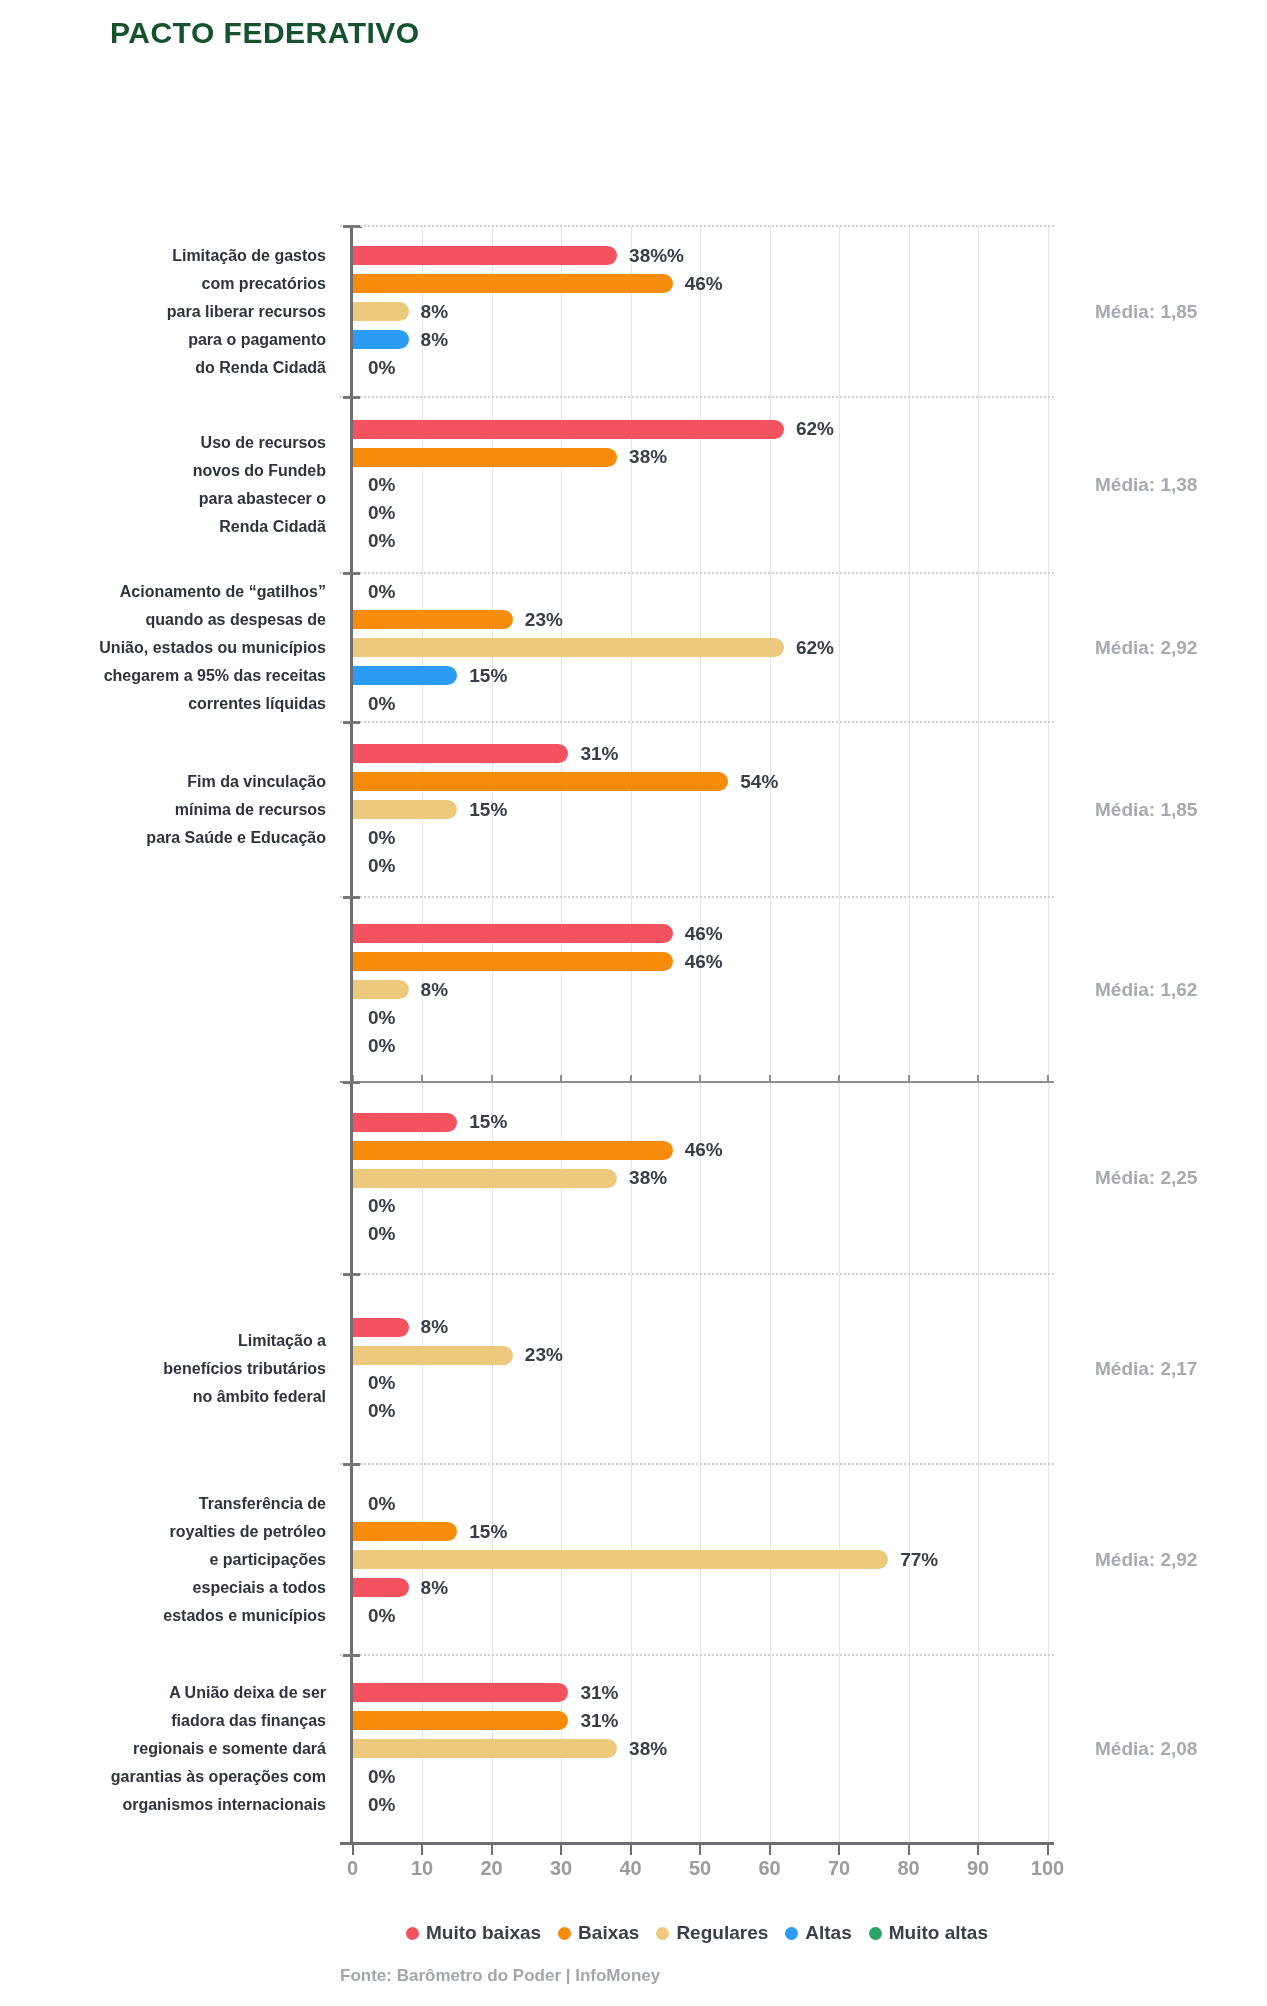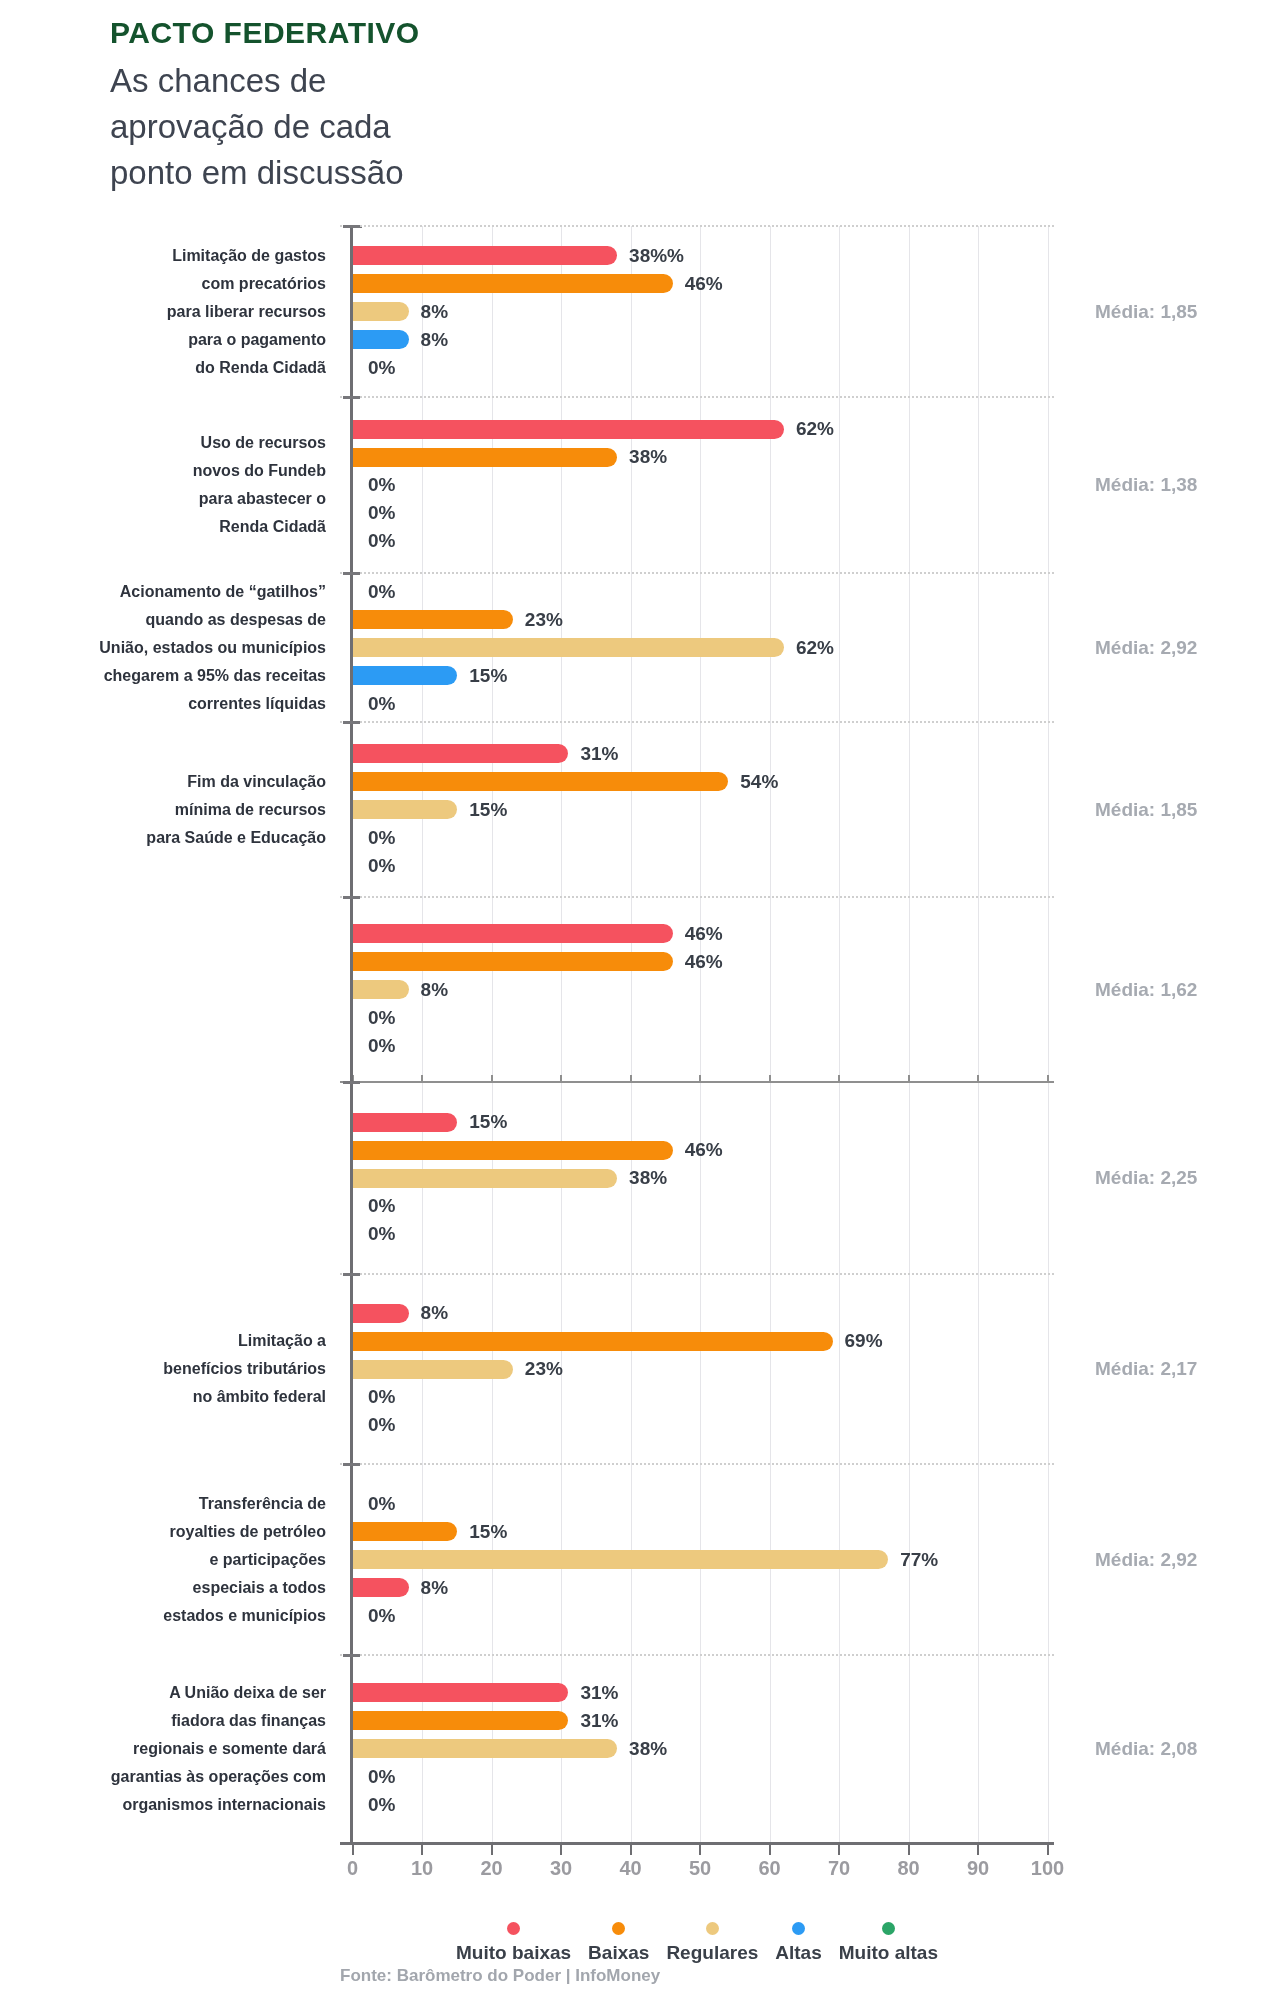--- a/index.html
+++ b/index.html
@@ -30,33 +30,30 @@
   .bars{position:absolute;left:353px;top:0;height:100%;
           display:flex;flex-direction:column;justify-content:center;}
   .bar-row{height:28px;display:flex;align-items:center;}
   .bar{height:19px;border-radius:0 10px 10px 0;flex:0 0 auto;}
   .bar-value{margin-left:12px;font-size:19px;font-weight:bold;color:#383E47;white-space:nowrap;}
   .bar-row.zero .bar-value{margin-left:15px;}
   .media{position:absolute;left:1095px;top:0;height:100%;display:flex;align-items:center;
           font-size:19px;font-weight:bold;color:#A6AAB1;white-space:nowrap;}
   .legend{position:absolute;left:310px;top:1922px;width:774px;display:flex;
           justify-content:center;align-items:center;gap:17px;}
-  .legend-item{display:flex;align-items:center;gap:7px;flex-direction:column;}
+  .legend-item{display:flex;align-items:center;gap:7px;}
   .legend-dot{width:13px;height:13px;border-radius:50%;flex:0 0 auto;}
   .legend-label{font-size:19px;font-weight:bold;color:#3A4049;white-space:nowrap;}
   .source{position:absolute;left:340px;top:1966px;font-size:17px;font-weight:bold;color:#A2A6AD;}
 </style>
 </head>
 <body>
 
 <div class="page">
   <div class="kicker">PACTO FEDERATIVO</div>
-  <div class="main-title">As chances de
-aprovação de cada
-ponto em discussão</div>
   <div class="chart" id="chart">
       <div class="x-tick" style="left: 351.5px;"></div>
       <div class="x-tick-label" style="left: 352.5px;">0</div>
       <div class="tick-up" style="left: 351.5px; top: 1075px;"></div>
       <div class="gridline" style="left: 422px;"></div>
       <div class="x-tick" style="left: 421px;"></div>
       <div class="x-tick-label" style="left: 422px;">10</div>
       <div class="tick-up" style="left: 421px; top: 1075px;"></div>
       <div class="gridline" style="left: 491.5px;"></div>
       <div class="x-tick" style="left: 490.5px;"></div>
@@ -273,24 +270,20 @@
       <div class="group" style="top: 1274px; height: 190px;">
         <div class="group-label">Limitação a
 benefícios tributários
 no âmbito federal</div>
         <div class="bars">
           <div class="bar-row">
             <div class="bar" style="width: 55.6px; background: rgb(245, 82, 95);"></div>
             <span class="bar-value">8%</span>
           </div>
           <div class="bar-row">
-            <div class="bar" style="width: 479.55px; background: rgb(247, 140, 10);"></div>
-            <span class="bar-value">69%</span>
-          </div>
-          <div class="bar-row">
             <div class="bar" style="width: 159.85px; background: rgb(237, 201, 126);"></div>
             <span class="bar-value">23%</span>
           </div>
           <div class="bar-row zero">
             <span class="bar-value">0%</span>
           </div>
           <div class="bar-row zero">
             <span class="bar-value">0%</span>
           </div>
         </div>

